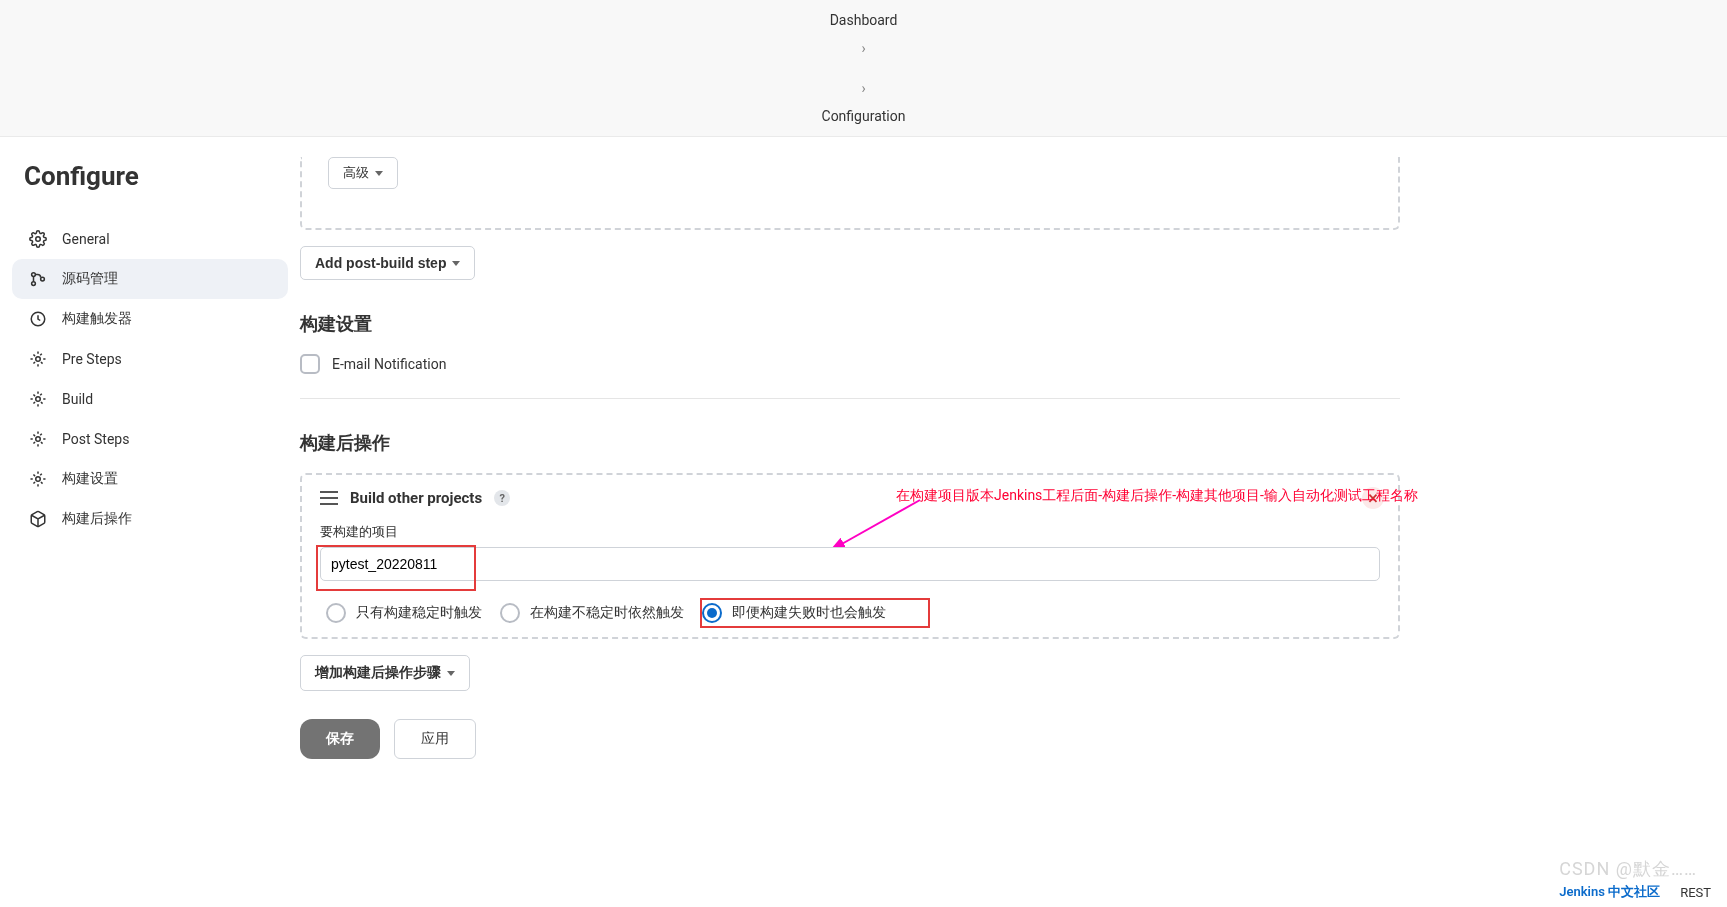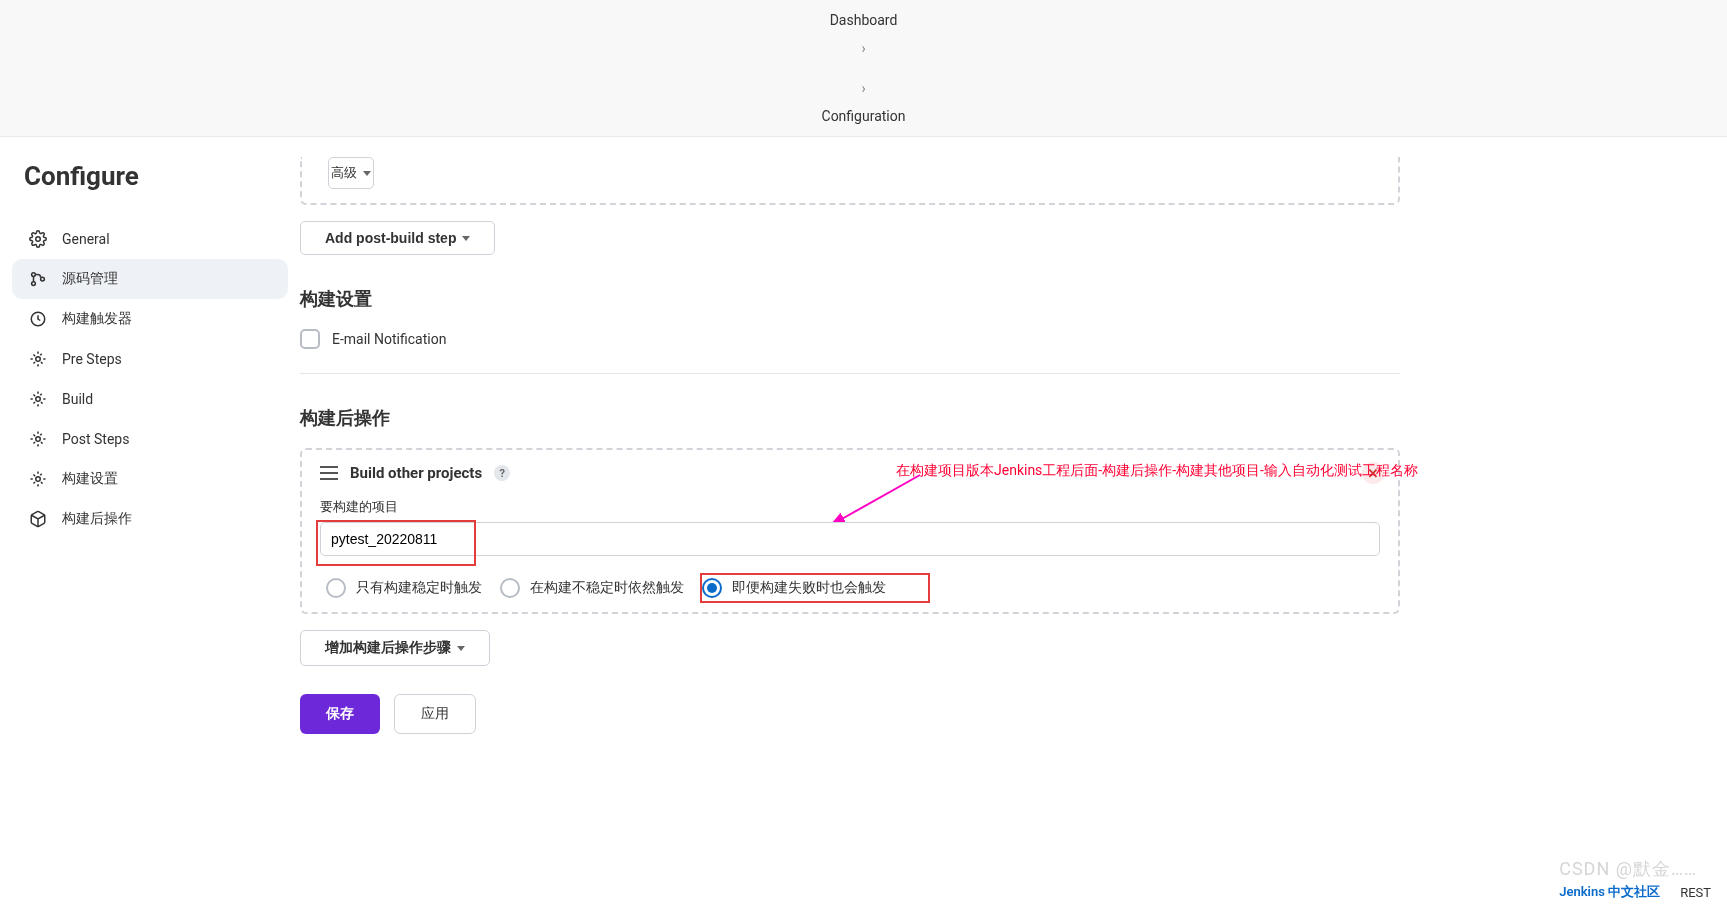--- a/index.html
+++ b/index.html
@@ -9,22 +9,22 @@
 .breadcrumb-bar .sep { color: #888; }
 .page { display: flex; }
 .sidebar { width: 300px; padding: 24px 12px; flex-shrink: 0; }
 .sidebar h1 { font-size: 26px; font-weight: 700; margin: 0 12px 28px 12px; }
 .nav-item { display: flex; align-items: center; gap: 14px; padding: 10px 16px; border-radius: 10px; cursor: pointer; color: #333; }
 .nav-item.active { background: #eef1f6; font-weight: 500; }
 .nav-item .icon { width: 20px; height: 20px; display: flex; align-items: center; justify-content: center; color: #333; }
 .main { flex: 1; padding: 20px 40px 40px 0; max-width: 1140px; }
 .dashed-box { border: 2px dashed #d0d3d8; border-radius: 6px; padding: 14px 18px; margin-bottom: 16px; position: relative; }
 .dashed-box.top-cut { border-top: none; border-top-left-radius: 0; border-top-right-radius: 0; padding-top: 0; }
-.adv-btn { display: inline-flex; align-items: center; gap: 6px; border: 1px solid #cfd3d9; background: #fff; border-radius: 5px; padding: 6px 2px; font-size: 13px; color: #333; margin-bottom: 0; margin-left: 8px; cursor: pointer; }
-.add-btn { display: inline-flex; align-items: center; gap: 6px; border: 1px solid #cfd3d9; background: #fff; border-radius: 5px; padding: 8px 24px; font-size: 14px; font-weight: 600; color: #333; cursor: pointer; }
+.adv-btn { display: inline-flex; align-items: center; gap: 6px; border: 1px solid #cfd3d9; background: #fff; border-radius: 5px; padding: 6px 14px; font-size: 13px; color: #333; margin-bottom: 25px; margin-left: 8px; cursor: pointer; }
+.add-btn { display: inline-flex; align-items: center; gap: 6px; border: 1px solid #cfd3d9; background: #fff; border-radius: 5px; padding: 8px 14px; font-size: 14px; font-weight: 600; color: #333; cursor: pointer; }
 .caret-down { width: 0; height: 0; border-left: 4px solid transparent; border-right: 4px solid transparent; border-top: 5px solid #666; }
 .section-title { font-size: 18px; font-weight: 700; margin: 32px 0 18px 0; }
 .section-divider { border: none; border-top: 1px solid #e5e5e5; margin: 24px 0; }
 .checkbox-row { display: flex; align-items: center; gap: 12px; }
 .check-box { width: 20px; height: 20px; border: 2px solid #b8bcc4; border-radius: 5px; cursor: pointer; }
 .step-header { display: flex; align-items: center; gap: 12px; margin-bottom: 16px; }
 .drag-icon { width: 18px; height: 14px; display: flex; flex-direction: column; justify-content: space-between; }
 .drag-icon span { height: 2px; background: #555; }
 .step-title { font-size: 15px; font-weight: 700; }
 .help-circle { width: 16px; height: 16px; border-radius: 50%; background: #e3e6ea; color: #666; font-size: 11px; font-weight: 700; display: flex; align-items: center; justify-content: center; cursor: pointer; }
@@ -36,21 +36,21 @@
 .radio-group { display: flex; gap: 18px; margin-left: 6px; }
 .radio-row { display: flex; align-items: center; gap: 10px; cursor: pointer; }
 .radio-circle { width: 20px; height: 20px; border: 2px solid #b8bcc4; border-radius: 50%; display: flex; align-items: center; justify-content: center; }
 .radio-circle.selected { border-color: #0b6bcb; }
 .radio-circle.selected::after { content: ""; width: 10px; height: 10px; background: #0b6bcb; border-radius: 50%; }
 .red-box-radio { border: 2px solid #e43b3b; position: absolute; left: 0; width: 230px; height: 30px; margin-top: -5px; margin-left: -2px; pointer-events: none; }
 .radio-wrap { position: relative; }
 .annotation { position: absolute; left: 576px; top: -2px; color: #ff0033; font-size: 14px; white-space: nowrap; }
 .arrow-svg { position: absolute; left: 510px; top: 6px; pointer-events: none; }
 .footer-btns { display: flex; gap: 14px; margin-top: 28px; }
-.btn-primary { background: #6d28d9; color: #fff; border: none; border-radius: 6px; padding: 10px 26px; font-size: 14px; font-weight: 600; cursor: pointer; }
+.btn-primary { background: #737373; color: #fff; border: none; border-radius: 12px; padding: 10px 26px; font-size: 14px; font-weight: 600; cursor: pointer; }
 .btn-secondary { background: #fff; color: #333; border: 1px solid #cfd3d9; border-radius: 6px; padding: 10px 26px; font-size: 14px; cursor: pointer; }
 .page-footer { position: fixed; bottom: 6px; right: 16px; display: flex; gap: 20px; align-items: center; font-size: 13px; }
 .page-footer .link { color: #0b6bcb; font-weight: 600; text-decoration: none; }
 .page-footer .rest { color: #333; }
 .watermark { position: fixed; bottom: 26px; right: 30px; color: #d6d6d6; font-size: 18px; letter-spacing: 1px; }
 </style>
 </head>
 <body>
 
 <div class="breadcrumb-bar">

